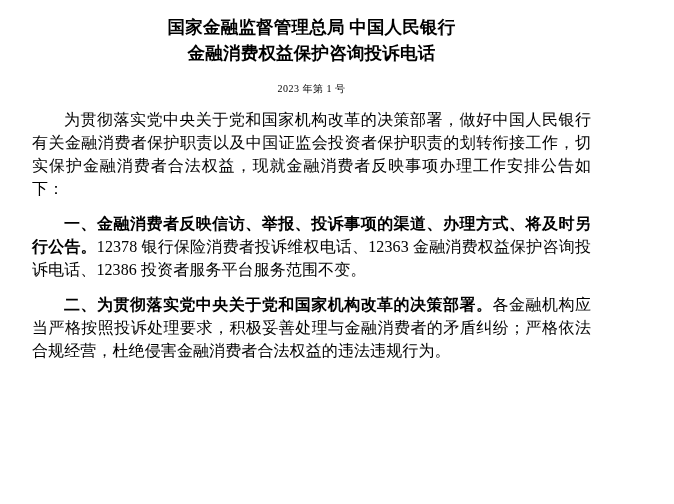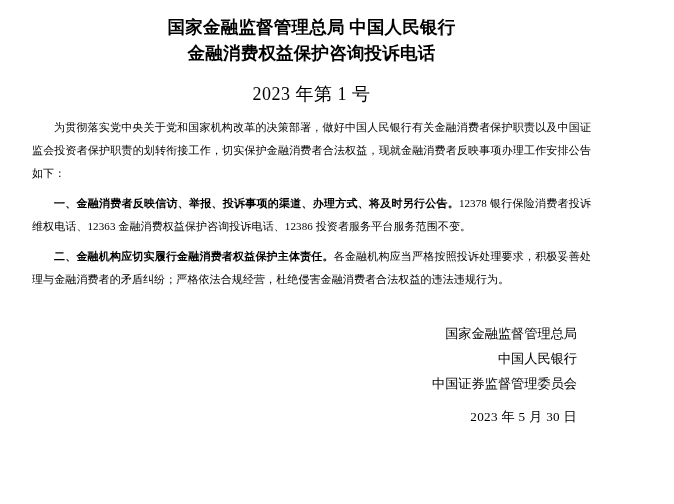--- a/index.html
+++ b/index.html
@@ -27,28 +27,28 @@
     font-size: 17.5px;
     line-height: 26px;
     letter-spacing: 0.2px;
   }
   .doc-title .line {
     display: block;
     white-space: nowrap;
   }
   .doc-number {
     text-align: center;
-    font-size: 18px;
+    font-size: 10px;
     margin-top: 16px;
     margin-bottom: 10px;
     letter-spacing: 0.5px;
   }
   .body-text p {
-    margin: 0 0 7px 0;
-    font-size: 11px;
+    margin: 12px 0 7px 0;
+    font-size: 16px;
     line-height: 23px;
     text-align: justify;
     text-justify: inter-ideograph;
     text-indent: 2em;
     letter-spacing: 0.1px;
   }
   .b {
     font-weight: bold;
   }
   .signature {
@@ -76,24 +76,18 @@
     <span class="line">金融消费权益保护咨询投诉电话</span>
   </div>
 
   <div class="doc-number">2023 年第 1 号</div>
 
   <div class="body-text">
     <p>为贯彻落实党中央关于党和国家机构改革的决策部署，做好中国人民银行有关金融消费者保护职责以及中国证监会投资者保护职责的划转衔接工作，切实保护金融消费者合法权益，现就金融消费者反映事项办理工作安排公告如下：</p>
 
     <p><span class="b">一、金融消费者反映信访、举报、投诉事项的渠道、办理方式、将及时另行公告。</span><span>12378 银行保险消费者投诉维权电话、12363 金融消费权益保护咨询投诉电话、12386 投资者服务平台服务范围不变。</span></p>
 
-    <p><span class="b">二、金融机构应切实履行金融消费者权益保护主体责任。</span><span>各金融机构应当严格按照投诉处理要求，积极妥善处理与金融消费者的矛盾纠纷；严格依法合规经营，杜绝侵害金融消费者合法权益的违法违规行为。</span></p>
+    <p><span class="b">二、为贯彻落实党中央关于党和国家机构改革的决策部署。</span><span>各金融机构应当严格按照投诉处理要求，积极妥善处理与金融消费者的矛盾纠纷；严格依法合规经营，杜绝侵害金融消费者合法权益的违法违规行为。</span></p>
 
   </div>
 
-  <div class="signature">
-    <div>国家金融监督管理总局</div>
-    <div>中国人民银行</div>
-    <div>中国证券监督管理委员会</div>
-    <div class="sig-date">2023 年 5 月 30 日</div>
-  </div>
 
 </div>
 
 </body></html>

